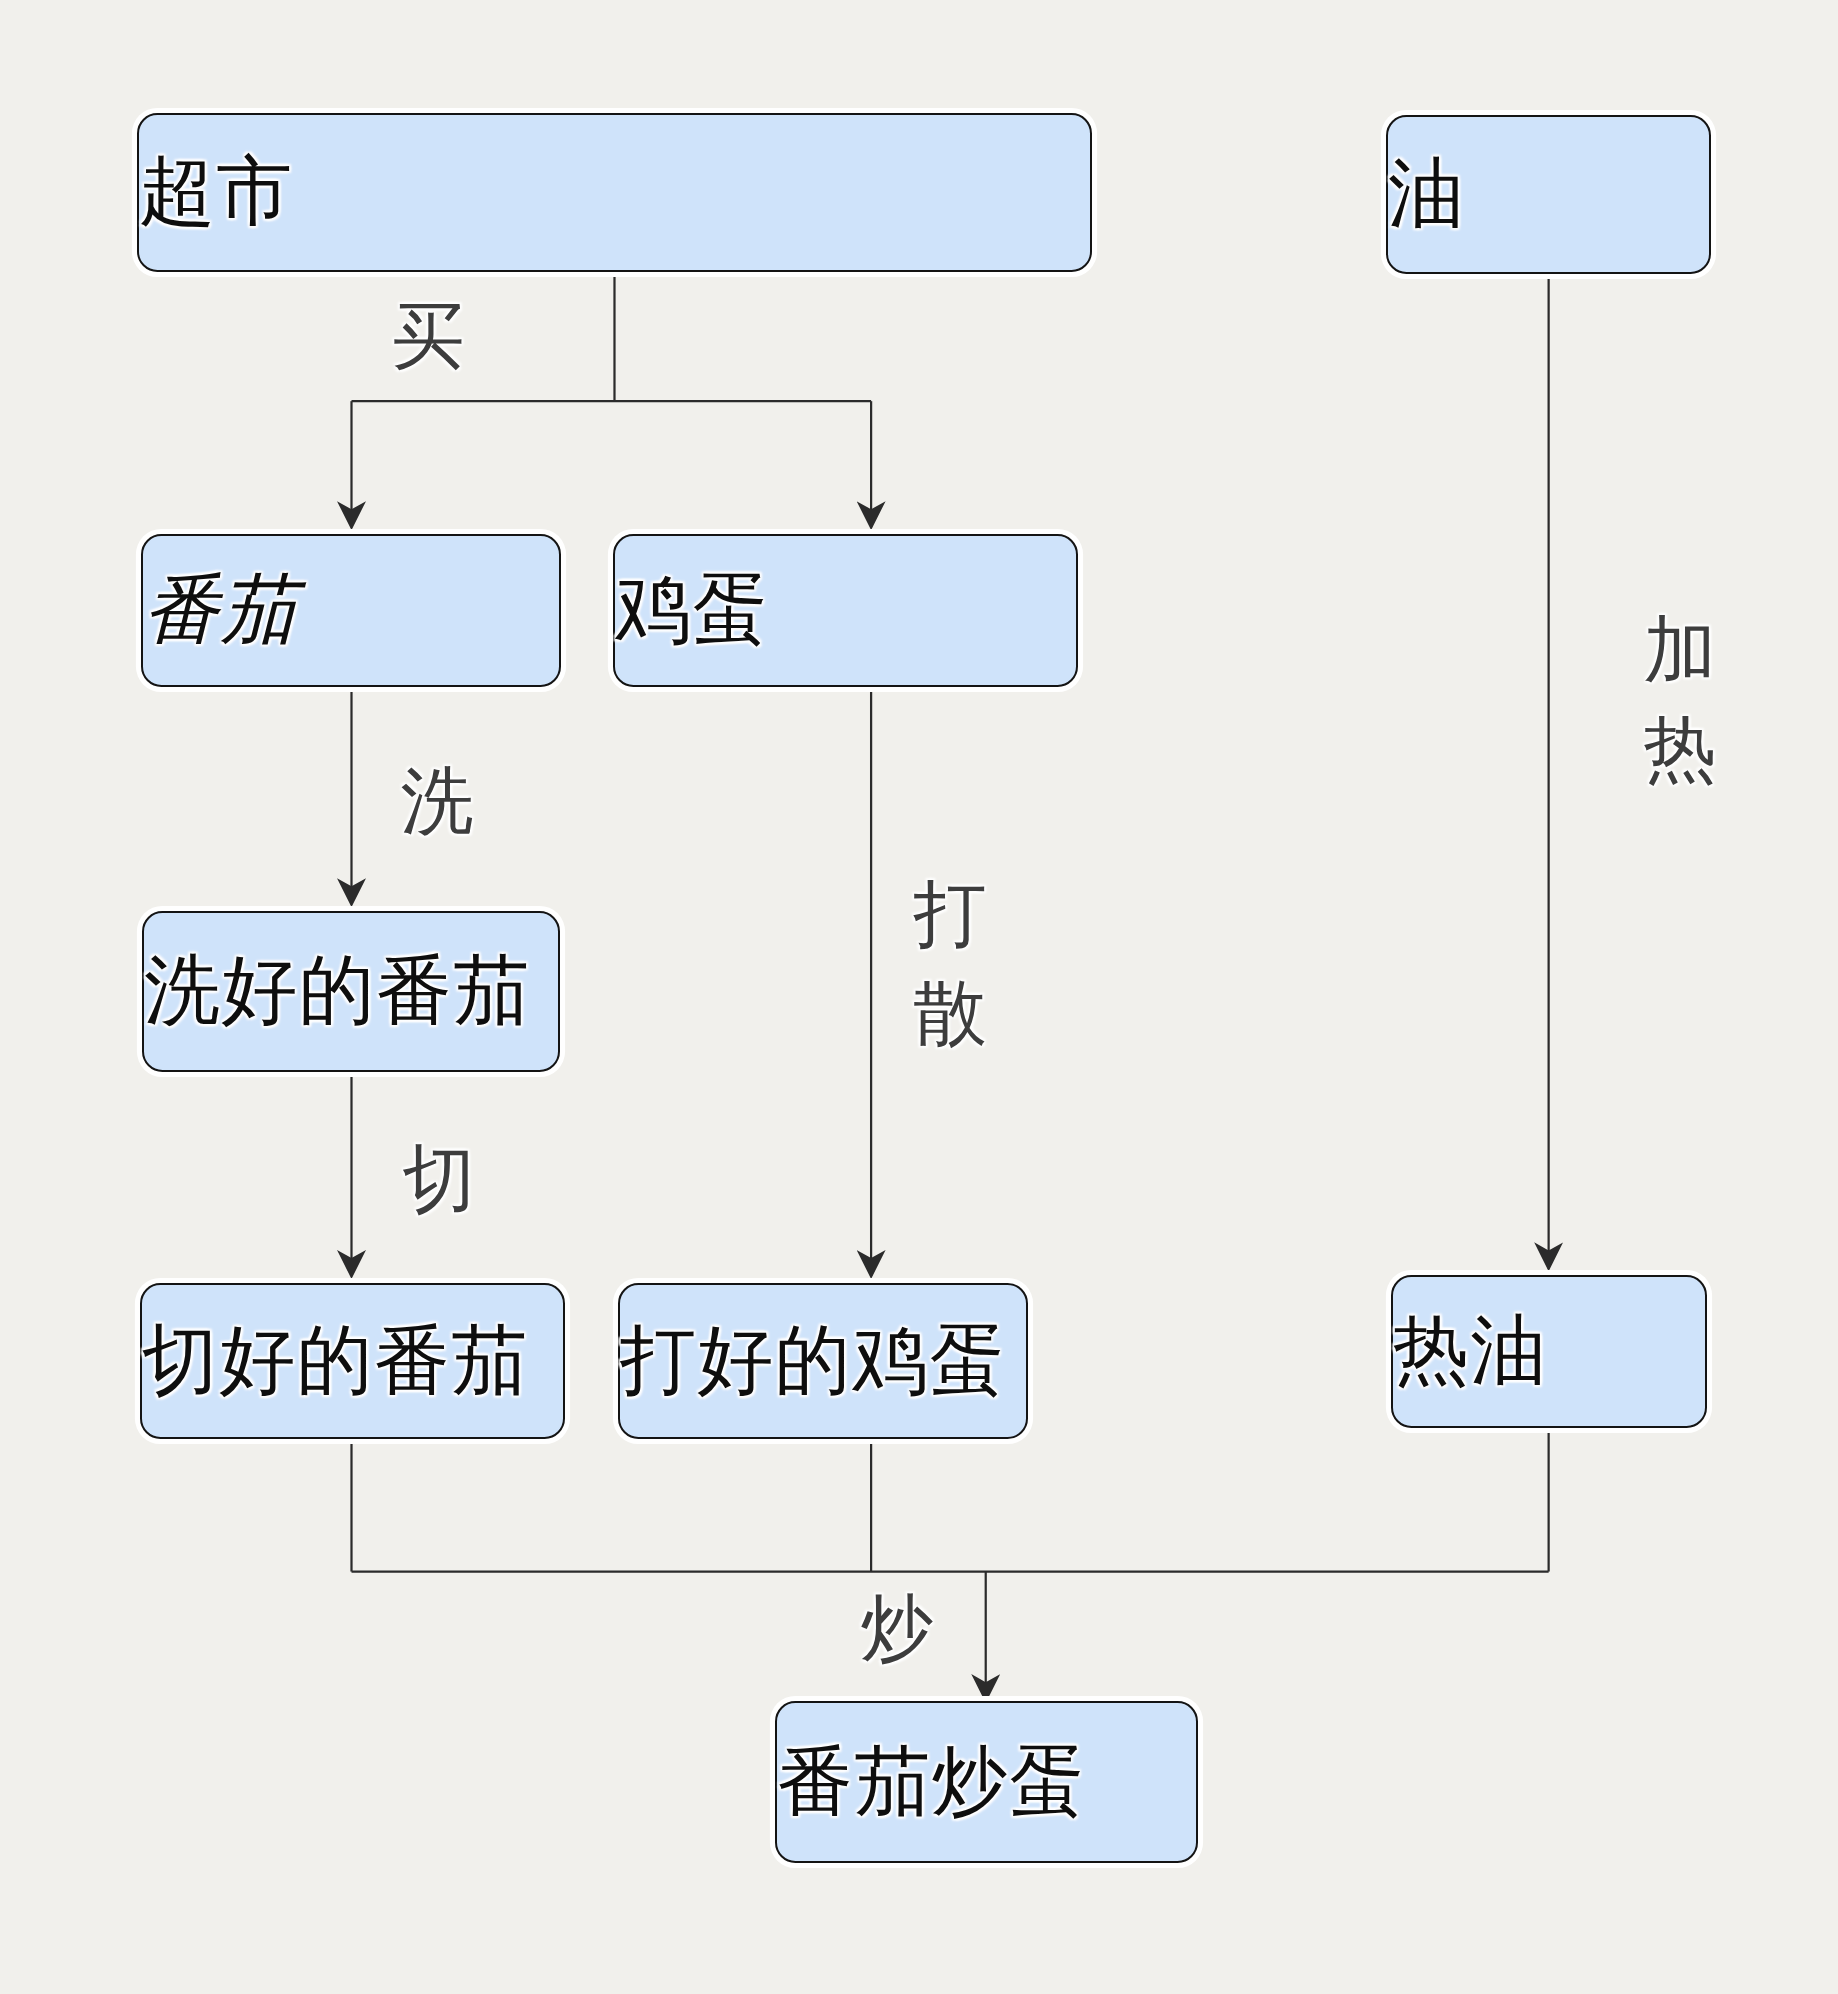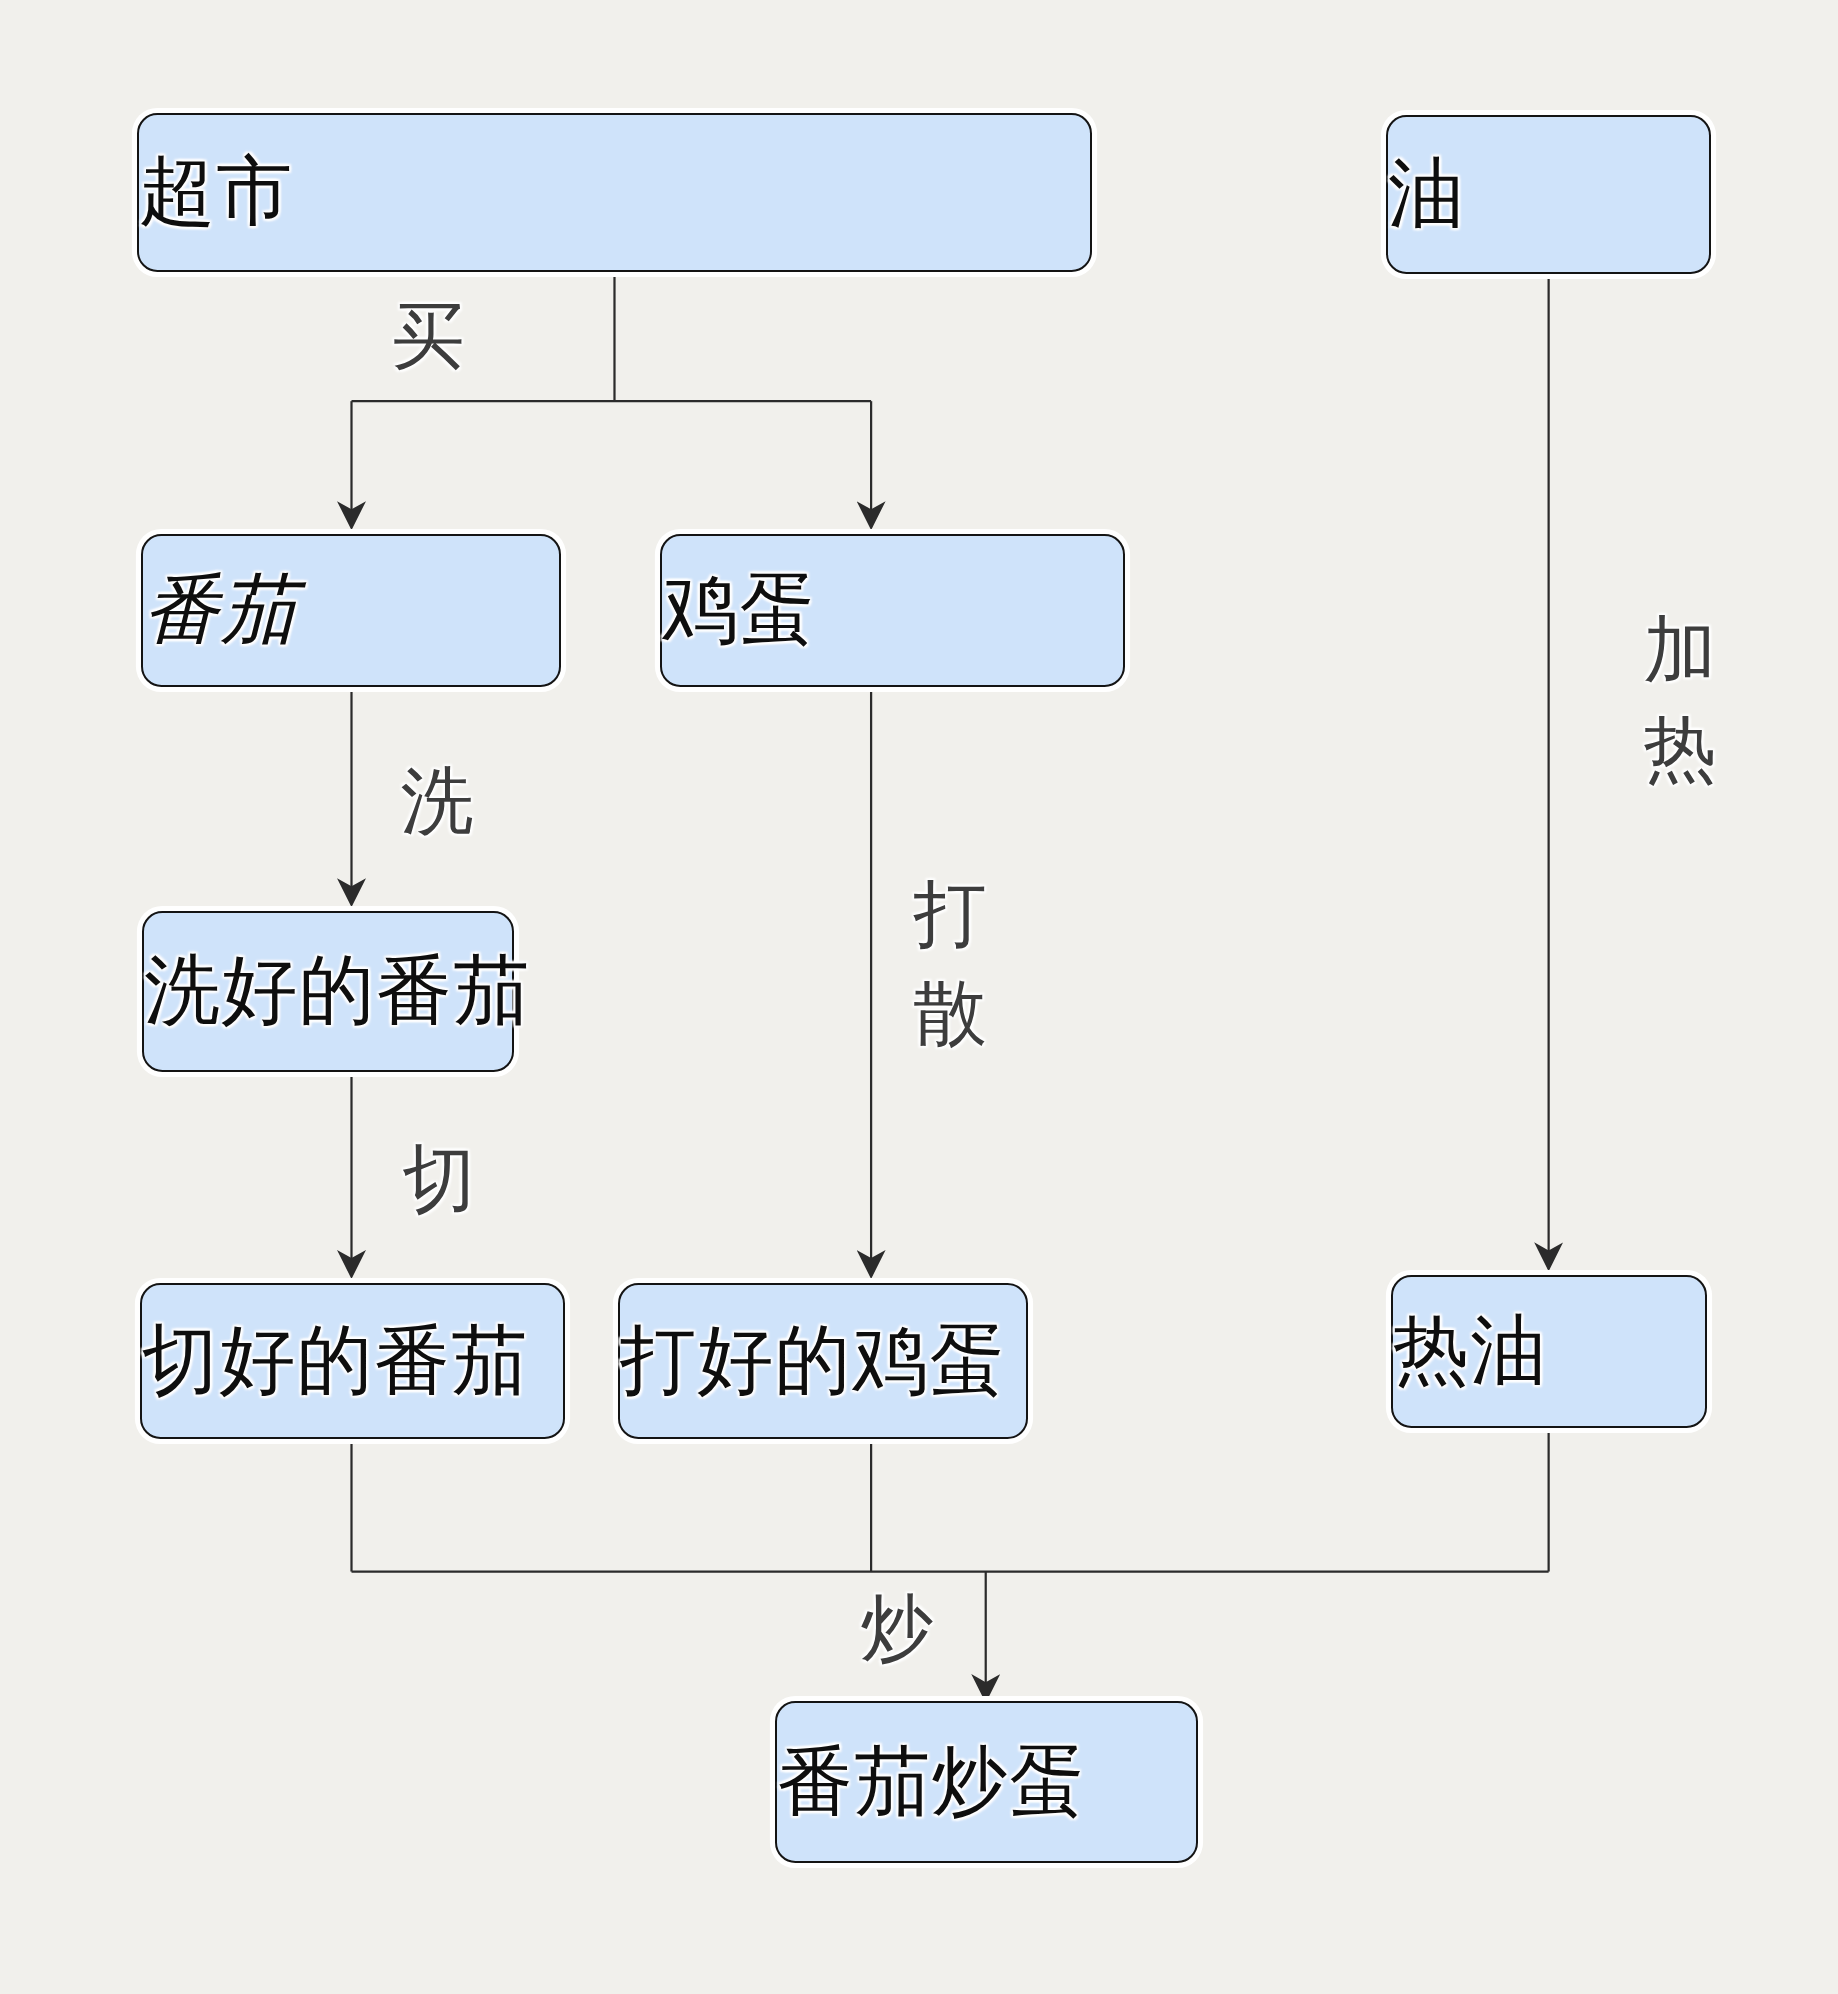--- a/index.html
+++ b/index.html
@@ -90,25 +90,25 @@
 </div>
 
 <div class="node" style="left:1386px; top:115px; width:325px; height:159px;">
   <span>油</span>
 </div>
 
 <div class="node" style="left:141px; top:534px; width:420px; height:153px;font-style:italic;">
   <span>番茄</span>
 </div>
 
-<div class="node" style="left:660px; top:534px; width:465px; height:153px;">
+<div class="node" style="left:613px; top:534px; width:465px; height:153px;">
   <span>鸡蛋</span>
 </div>
 
-<div class="node" style="left:142px; top:911px; width:372px; height:161px;">
+<div class="node" style="left:142px; top:911px; width:418px; height:161px;">
   <span>洗好的番茄</span>
 </div>
 
 <div class="node" style="left:140px; top:1283px; width:425px; height:156px;">
   <span>切好的番茄</span>
 </div>
 
 <div class="node" style="left:618px; top:1283px; width:410px; height:156px;">
   <span>打好的鸡蛋</span>
 </div>

